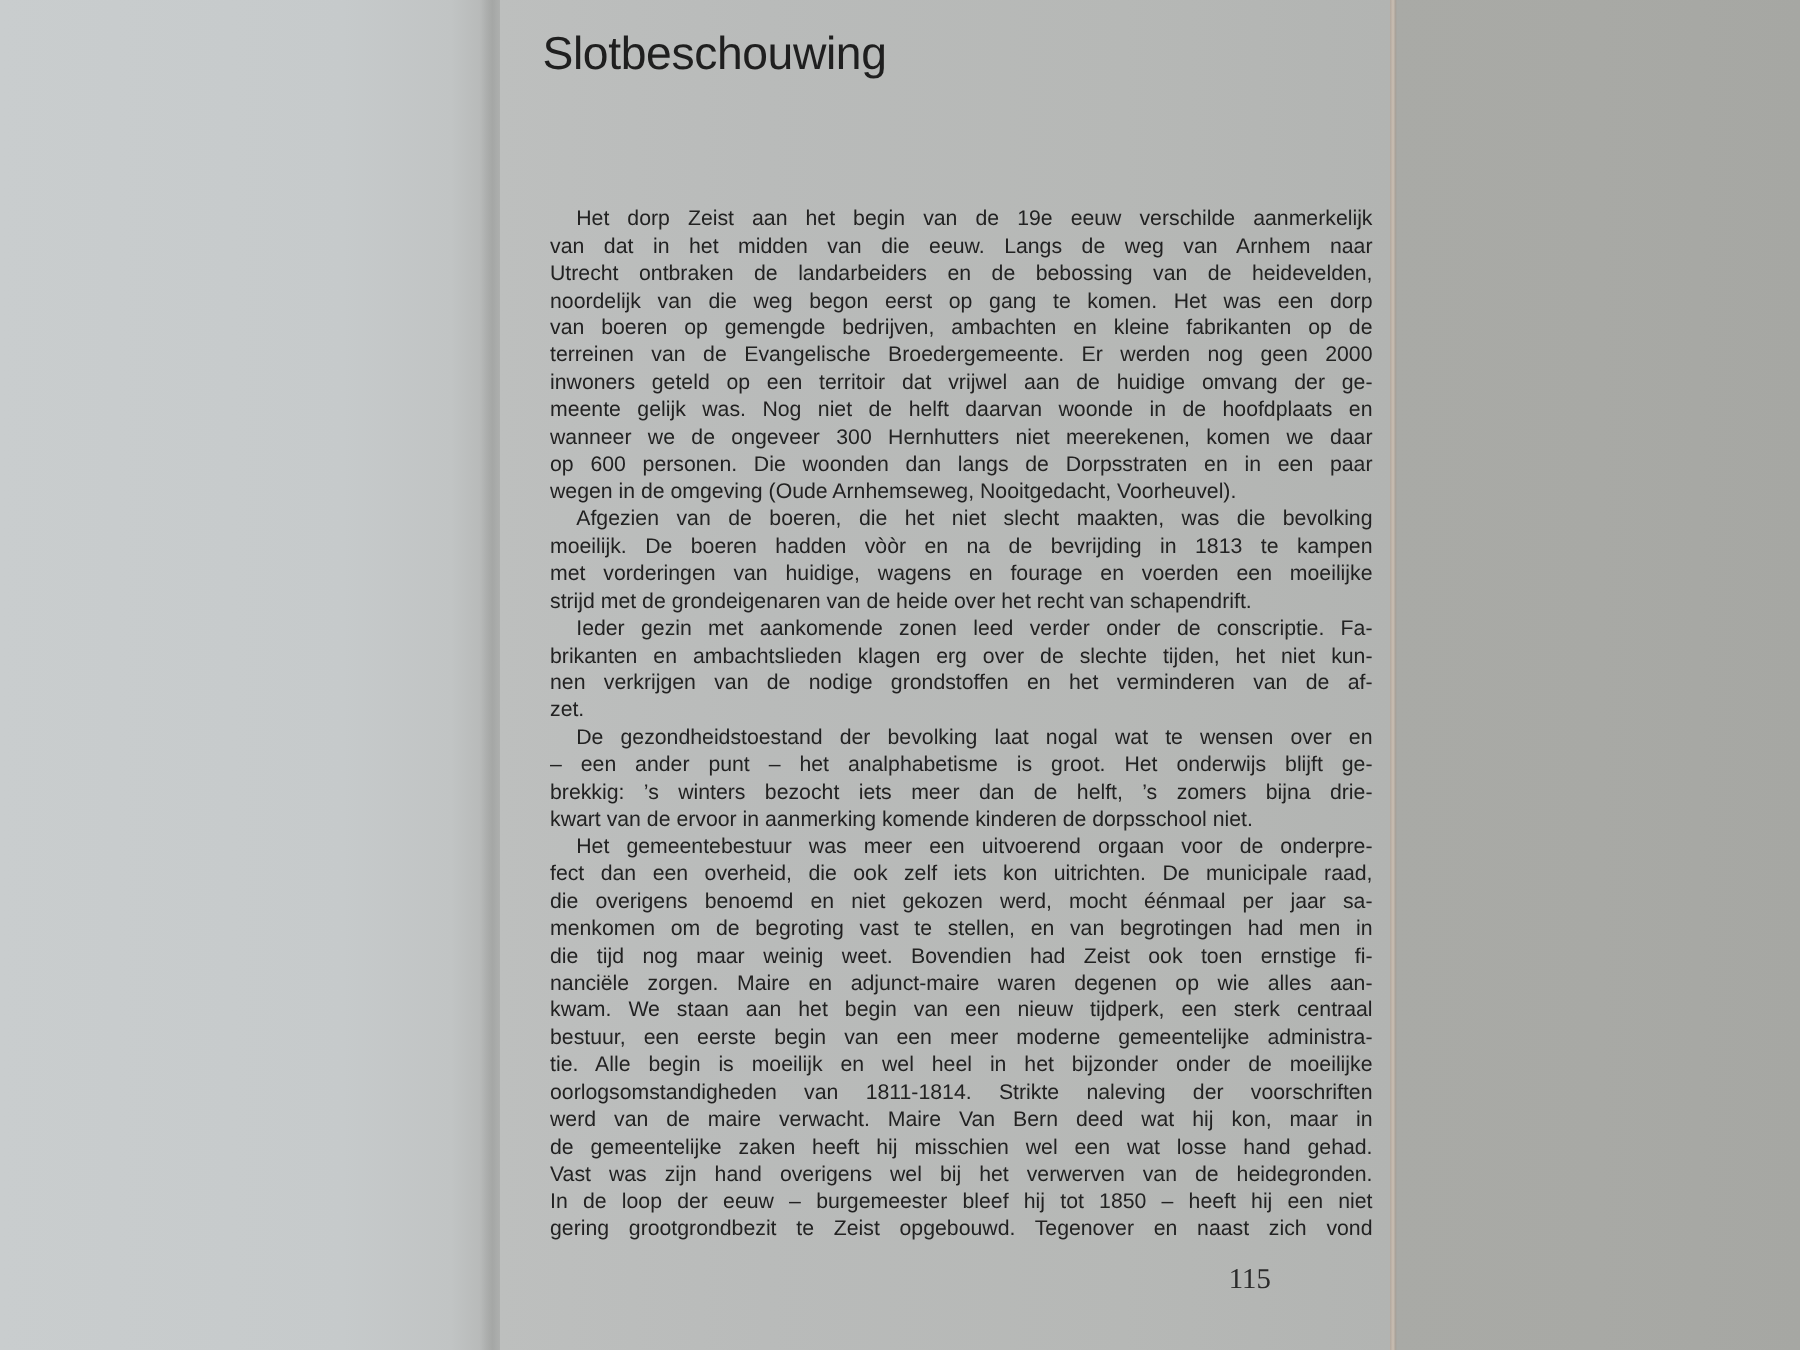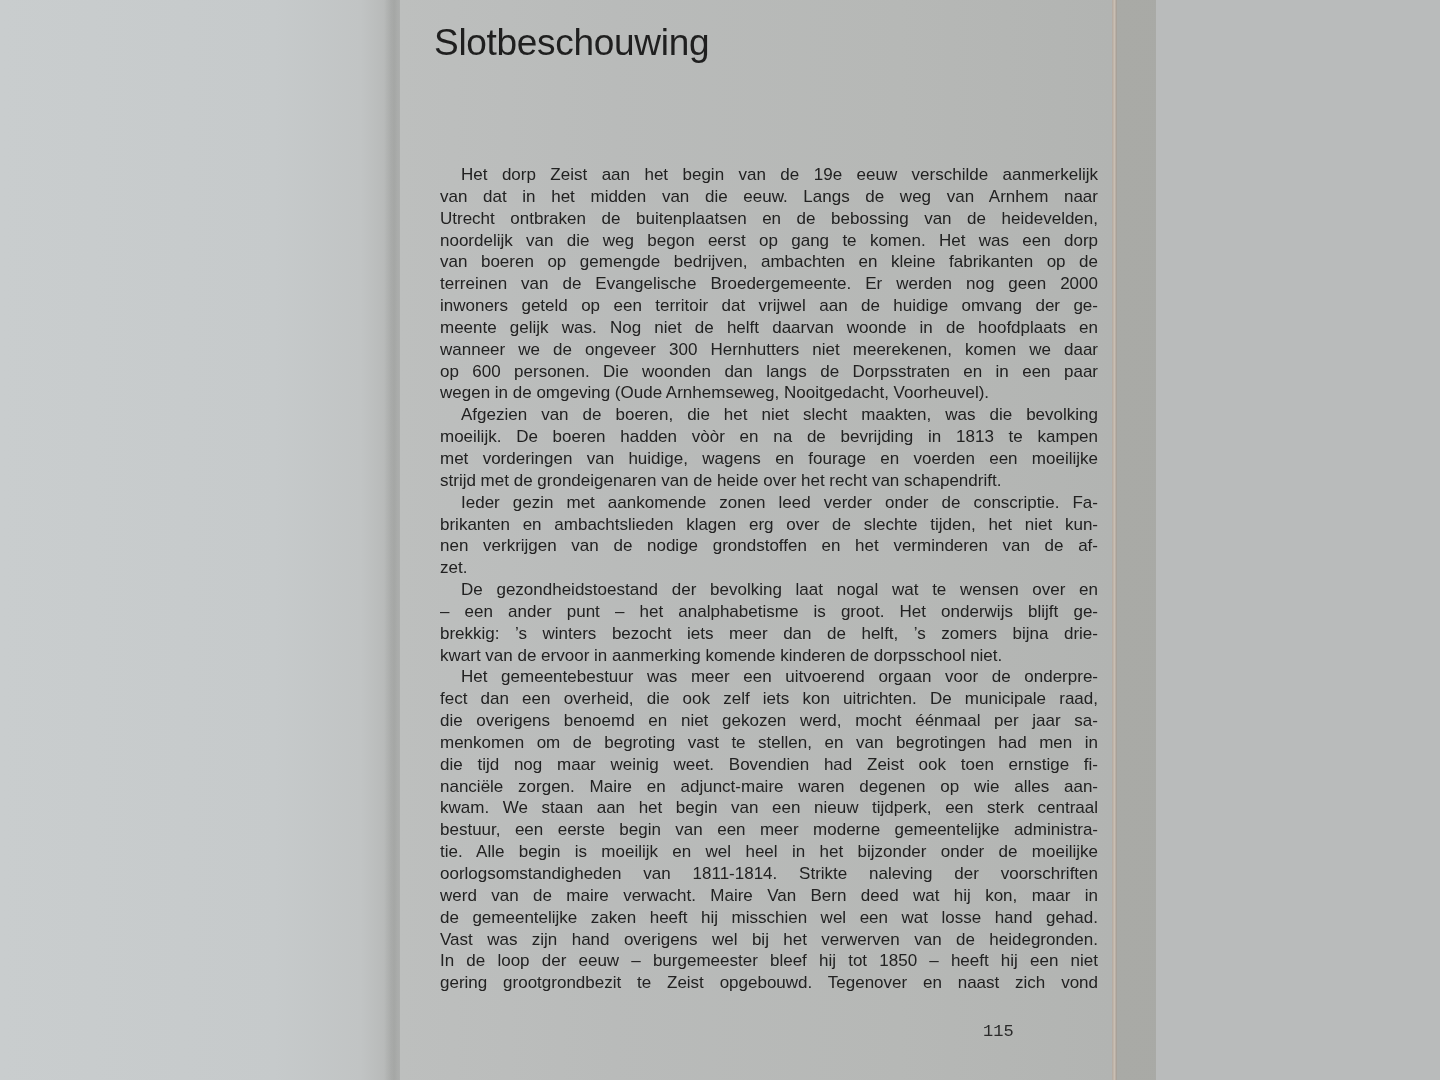--- a/index.html
+++ b/index.html
@@ -5,21 +5,21 @@
   html, body {
     margin: 0;
     padding: 0;
     width: 1440px;
     height: 1080px;
     overflow: hidden;
     background: #b9bbbb;
   }
   .scene {
     position: relative;
-    width: 1156px;
+    width: 1440px;
     height: 1080px;
     overflow: hidden;
     background: linear-gradient(90deg, #c6c9ca 0%, #c3c6c7 20%, #c0c3c3 24%, #b7b9b8 26.5%, #b4b6b5 100%);
   }
   
   .left-page {
     position: absolute;
     left: 0; top: 0;
     width: 392px; height: 1080px;
     background: linear-gradient(90deg, #c9cdce 0%, #c6cacb 70%, #c1c4c4 92%, #b5b7b6 100%);
@@ -79,44 +79,43 @@
   }
   .line.last {
     text-align-last: left;
   }
   .line.indent {
     padding-left: 21px;
   }
   .page-number {
     position: absolute;
     left: 983px; top: 1010px;
-    font-family: Liberation Mono, monospace;
-    font-size: 17px;
+    font-family: Liberation Serif, serif;
+    font-size: 23px;
     color: #2a2a2a;
-    margin-top: 12px;
   }
 </style>
 </head>
 <body>
 
 <div class="scene">
   <div class="left-page"></div>
   <div class="gutter"></div>
 
   <div class="page"></div>
 
   <div class="right-block"></div>
   <div class="edge-line"></div>
 
   <h1 class="title">Slotbeschouwing</h1>
 
   <div class="body-text" id="body-text">
       <span class="line indent">Het dorp Zeist aan het begin van de 19e eeuw verschilde aanmerkelijk</span>
       <span class="line">van dat in het midden van die eeuw. Langs de weg van Arnhem naar</span>
-      <span class="line">Utrecht ontbraken de buitenplaatsen en de bebossing van de heidevelden,</span>
+      <span class="line">Utrecht ontbraken de landarbeiders en de bebossing van de heidevelden,</span>
       <span class="line">noordelijk van die weg begon eerst op gang te komen. Het was een dorp</span>
       <span class="line">van boeren op gemengde bedrijven, ambachten en kleine fabrikanten op de</span>
       <span class="line">terreinen van de Evangelische Broedergemeente. Er werden nog geen 2000</span>
       <span class="line">inwoners geteld op een territoir dat vrijwel aan de huidige omvang der ge-</span>
       <span class="line">meente gelijk was. Nog niet de helft daarvan woonde in de hoofdplaats en</span>
       <span class="line">wanneer we de ongeveer 300 Hernhutters niet meerekenen, komen we daar</span>
       <span class="line">op 600 personen. Die woonden dan langs de Dorpsstraten en in een paar</span>
       <span class="line last">wegen in de omgeving (Oude Arnhemseweg, Nooitgedacht, Voorheuvel).</span>
       <span class="line indent">Afgezien van de boeren, die het niet slecht maakten, was die bevolking</span>
       <span class="line">moeilijk. De boeren hadden vòòr en na de bevrijding in 1813 te kampen</span>

